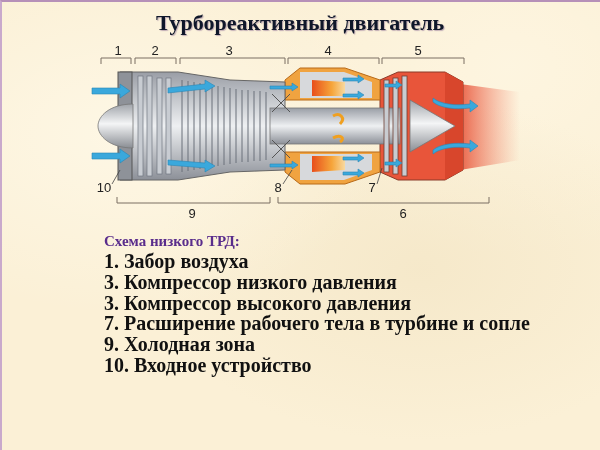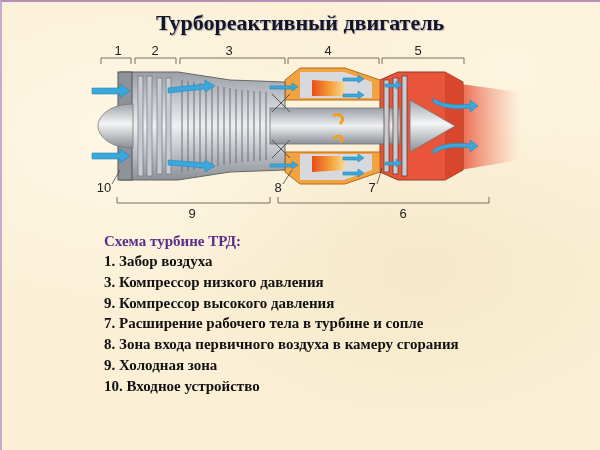--- a/index.html
+++ b/index.html
@@ -20,21 +20,21 @@
     position: absolute; left: 0; top: 10px; width: 600px; text-align: center;
     font-family: "Liberation Serif", serif; font-weight: bold; font-size: 22px;
     color: #0f172a; text-shadow: 1px 1px 1px rgba(80,40,110,0.35);
   }
   .diagram { position: absolute; left: 0; top: 0; width: 600px; height: 230px; }
   .caption {
     position: absolute; left: 104px; top: 231px;
     font-family: "Liberation Serif", serif; font-weight: bold;
   }
   .caption .head { color: #5a2d8c; font-size: 15px; line-height: 20px; }
-  .caption .item { color: #111; font-size: 15px; line-height: 20.8px; white-space: nowrap; }
+  .caption .item { color: #111; font-size: 20px; line-height: 20.8px; white-space: nowrap; }
   .lbl { font-family: "Liberation Sans", sans-serif; font-size: 13px; fill: #222; }
 </style>
 </head>
 <body>
 
 <div class="frame"></div>
 
 <div class="title">Турбореактивный двигатель</div>
 
 <svg class="diagram" viewBox="0 0 600 230" xmlns="http://www.w3.org/2000/svg">
@@ -166,21 +166,20 @@
 
   <g stroke="#7a6f62" stroke-width="1" fill="none">
     <path d="M117 197 V203 H270 V197"></path>
     <path d="M278 197 V203 H489 V197"></path>
   </g>
   <text class="lbl" x="192" y="218" text-anchor="middle">9</text>
   <text class="lbl" x="403" y="218" text-anchor="middle">6</text>
 </svg>
 
 <div class="caption">
-  <div class="head">Схема турбине ТРД:</div>
+  <div class="head">Схема низкого ТРД:</div>
   <div class="item">1. Забор воздуха</div>
   <div class="item">3. Компрессор низкого давления</div>
-  <div class="item">9. Компрессор высокого давления</div>
+  <div class="item">3. Компрессор высокого давления</div>
   <div class="item">7. Расширение рабочего тела в турбине и сопле</div>
-  <div class="item">8. Зона входа первичного воздуха в камеру сгорания</div>
   <div class="item">9. Холодная зона</div>
   <div class="item">10. Входное устройство</div>
 </div>
 
 </body></html>

